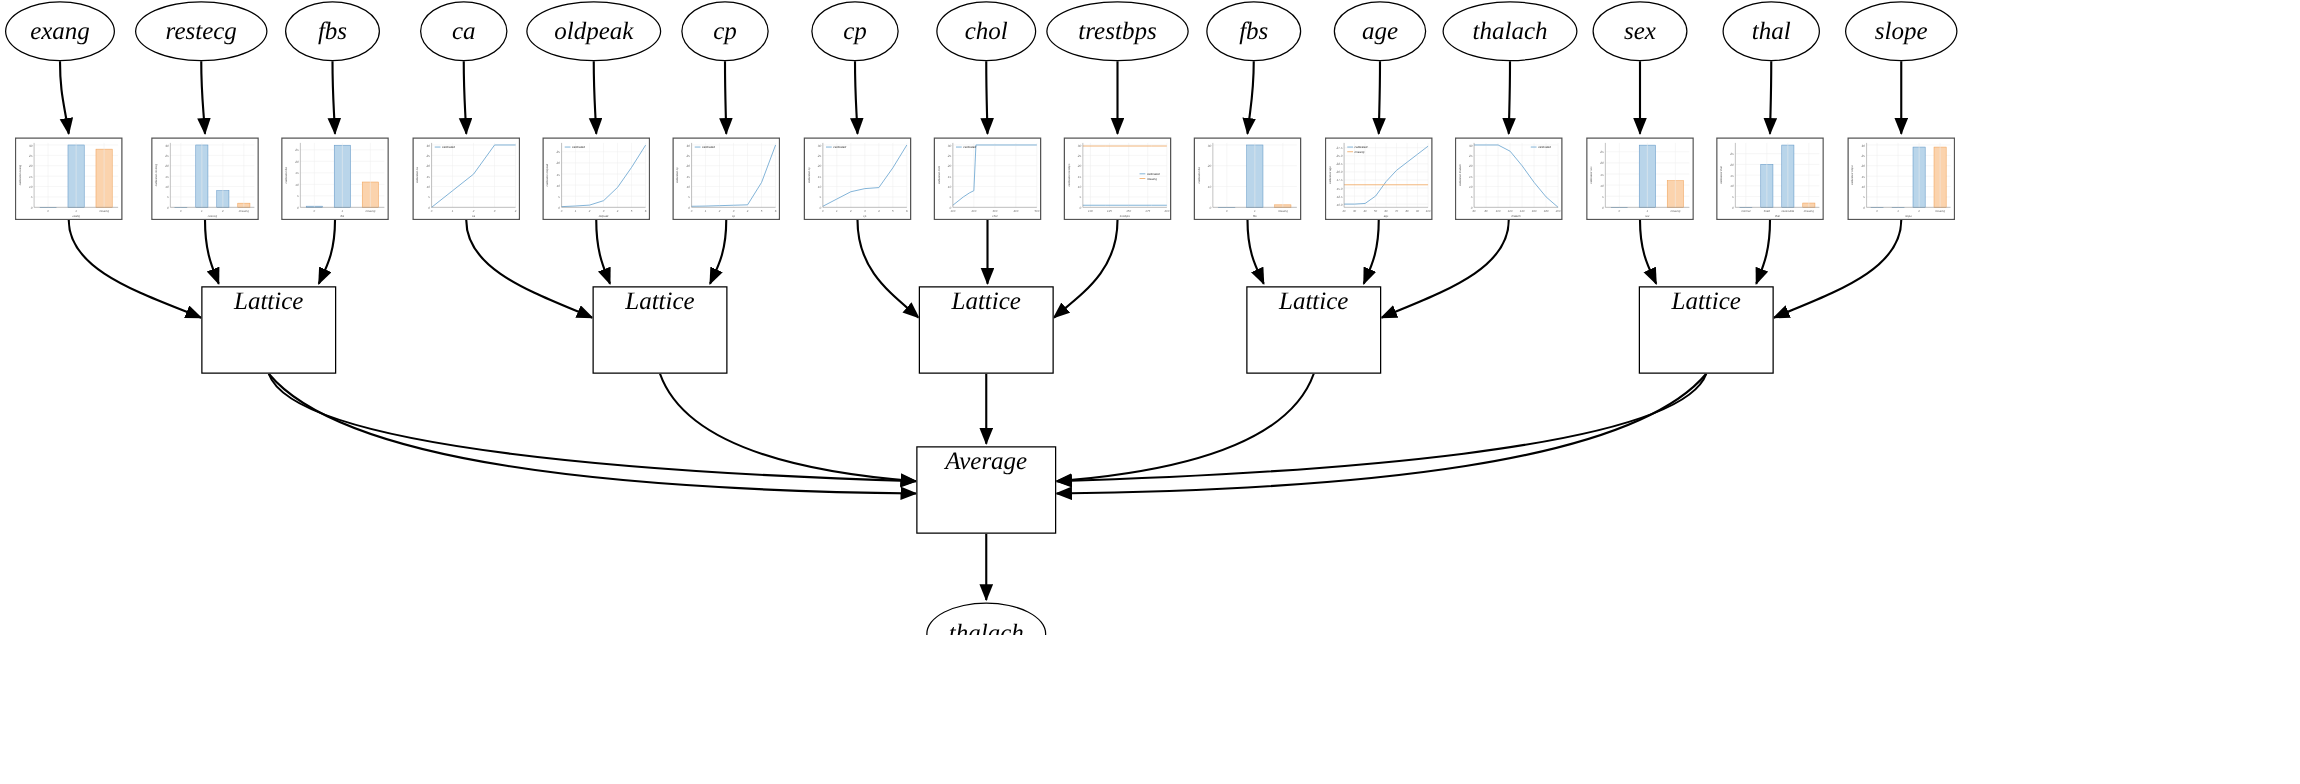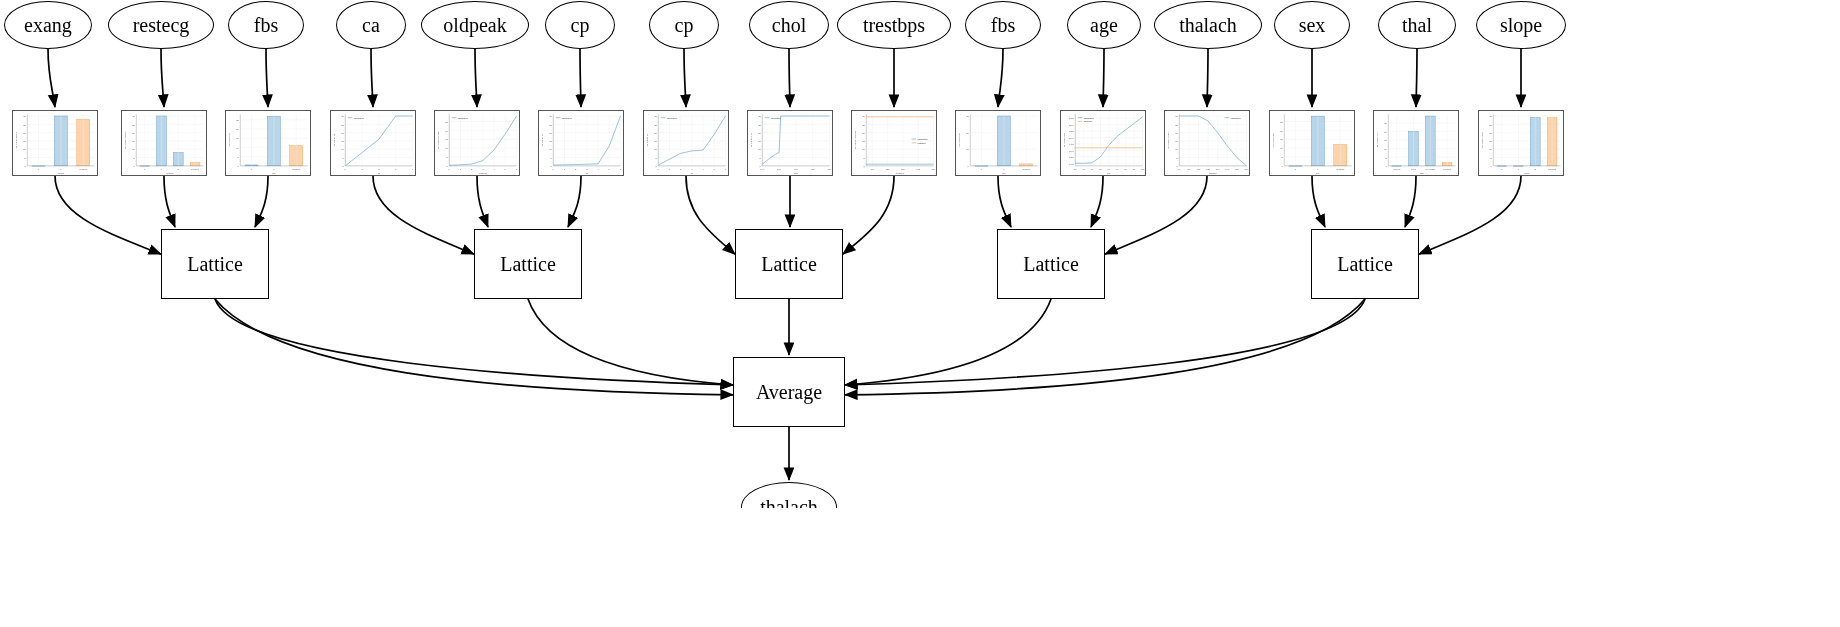--- a/index.html
+++ b/index.html
@@ -1,28 +1,28 @@
 <!DOCTYPE html>
 <html><head>
 <meta charset="utf-8">
 <style>
   html,body{margin:0;padding:0;background:#ffffff;}
   body{width:1840px;height:627px;font-family:"Liberation Serif",serif;color:#000;}
-  #stage{position:relative;width:1840px;height:508px;overflow:hidden;}
+  #stage{position:relative;width:1840px;height:508px;overflow:hidden;font-style:italic;}
   svg#edges{position:absolute;left:0;top:0;width:1840px;height:627px;pointer-events:none;}
 
   .node-ellipse{
     position:absolute;border:1.6px solid #000;border-radius:50%;
     background:#fff;display:flex;align-items:center;justify-content:center;
     font-family:"Liberation Serif",serif;font-size:20px;line-height:1;
     box-sizing:border-box;
   }
   .node-box{
     position:absolute;border:1.6px solid #000;background:#fff;
-    display:flex;align-items:center;justify-content:center;
+    display:flex;align-items:flex-start;justify-content:center;
     font-family:"Liberation Serif",serif;font-size:20px;box-sizing:border-box;
   }
   .plot-card{
     position:absolute;border:1.4px solid #555;background:#fff;box-sizing:border-box;
     overflow:hidden;
   }
   .plot-svg{display:block;width:100%;height:100%;}
 </style>
 </head>
 <body>

